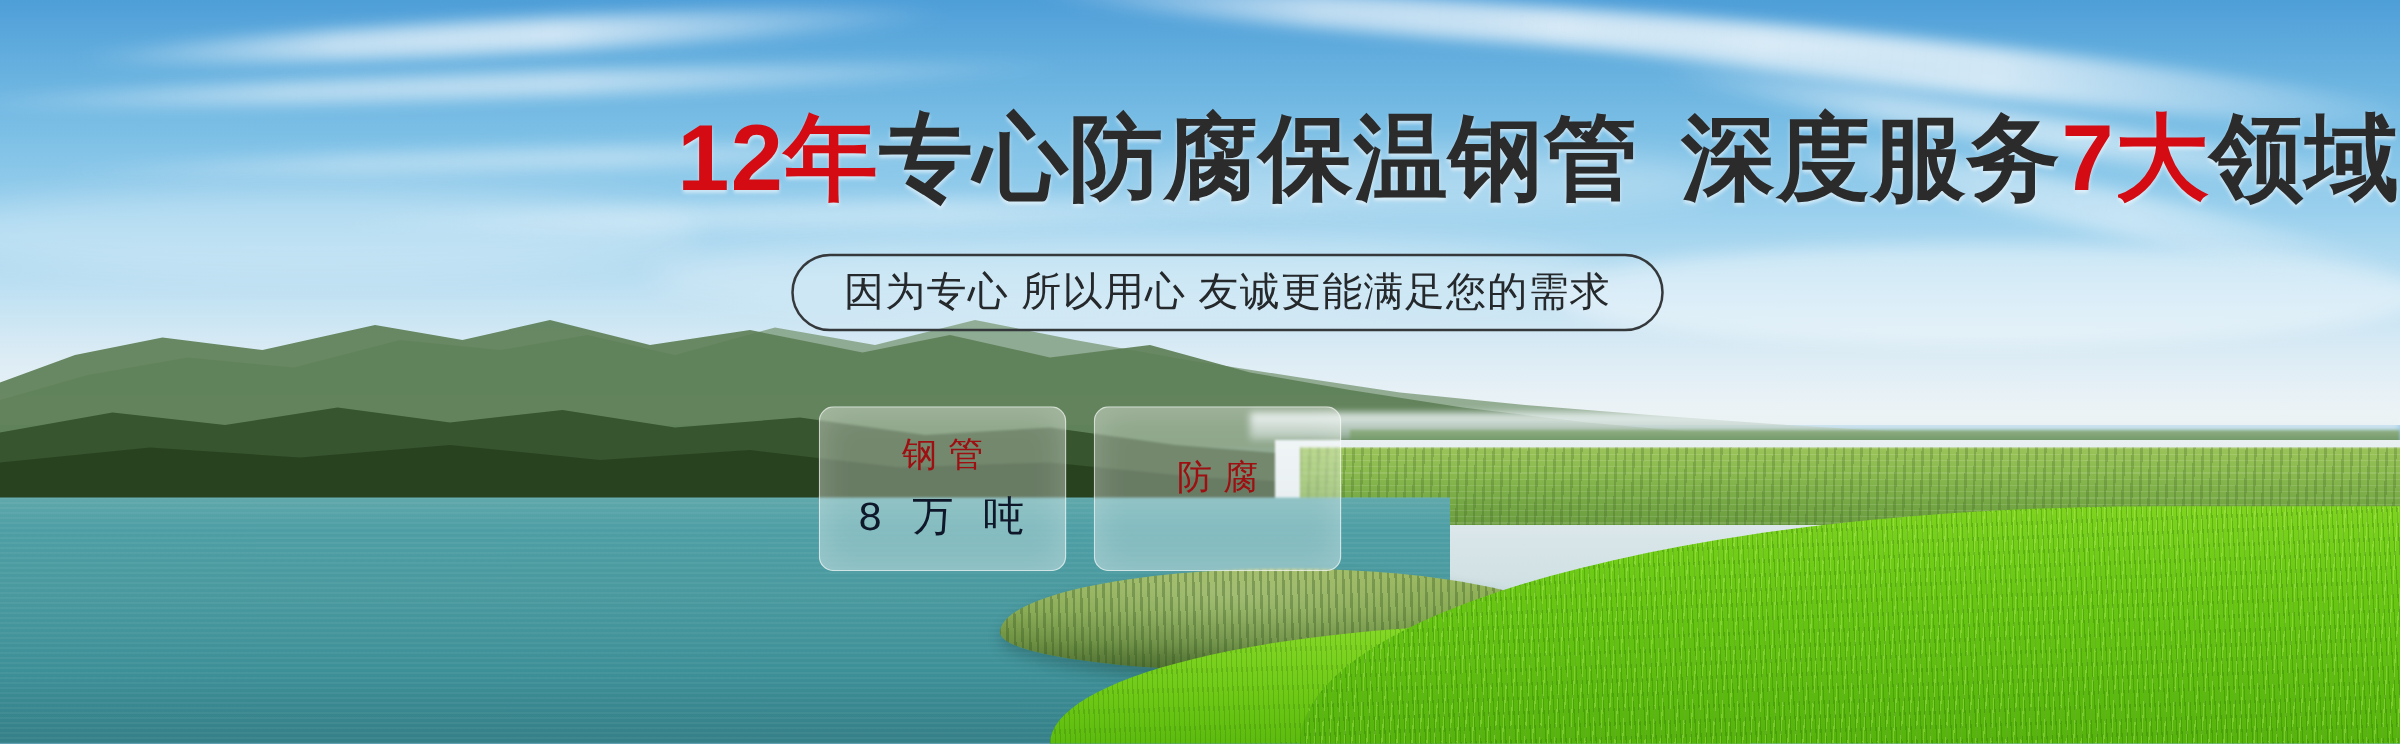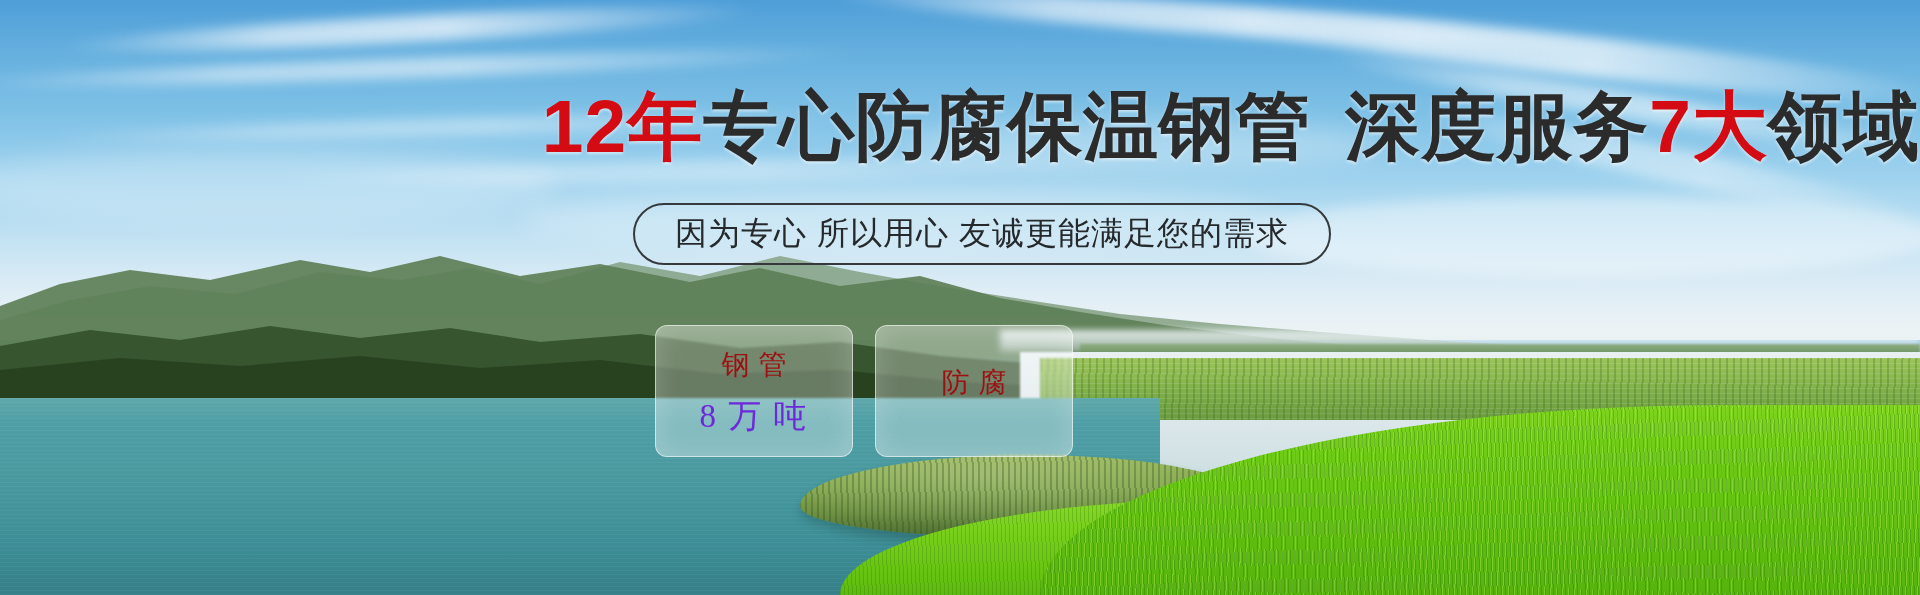--- a/index.html
+++ b/index.html
@@ -179,22 +179,22 @@
   }
   .card-title{
     font-size:28px;line-height:34px;
     color:#9e0f12;letter-spacing:9px;
     text-indent:9px;
     font-family:"Liberation Serif","DejaVu Serif",serif;
     margin-bottom:16px;
   }
   .card-value{
     font-size:33px;line-height:36px;
-    color:#6d28d9;letter-spacing:2px;
-    font-family:Liberation Serif, serif;
+    color:#0f172a;letter-spacing:2px;
+    font-family:Liberation Mono, monospace;
   }
   .card-value sup{font-size:18px;vertical-align:super;letter-spacing:0;}
 </style>
 </head>
 <body>
 
 <div class="banner">
 
   <div class="sky"></div>
 

